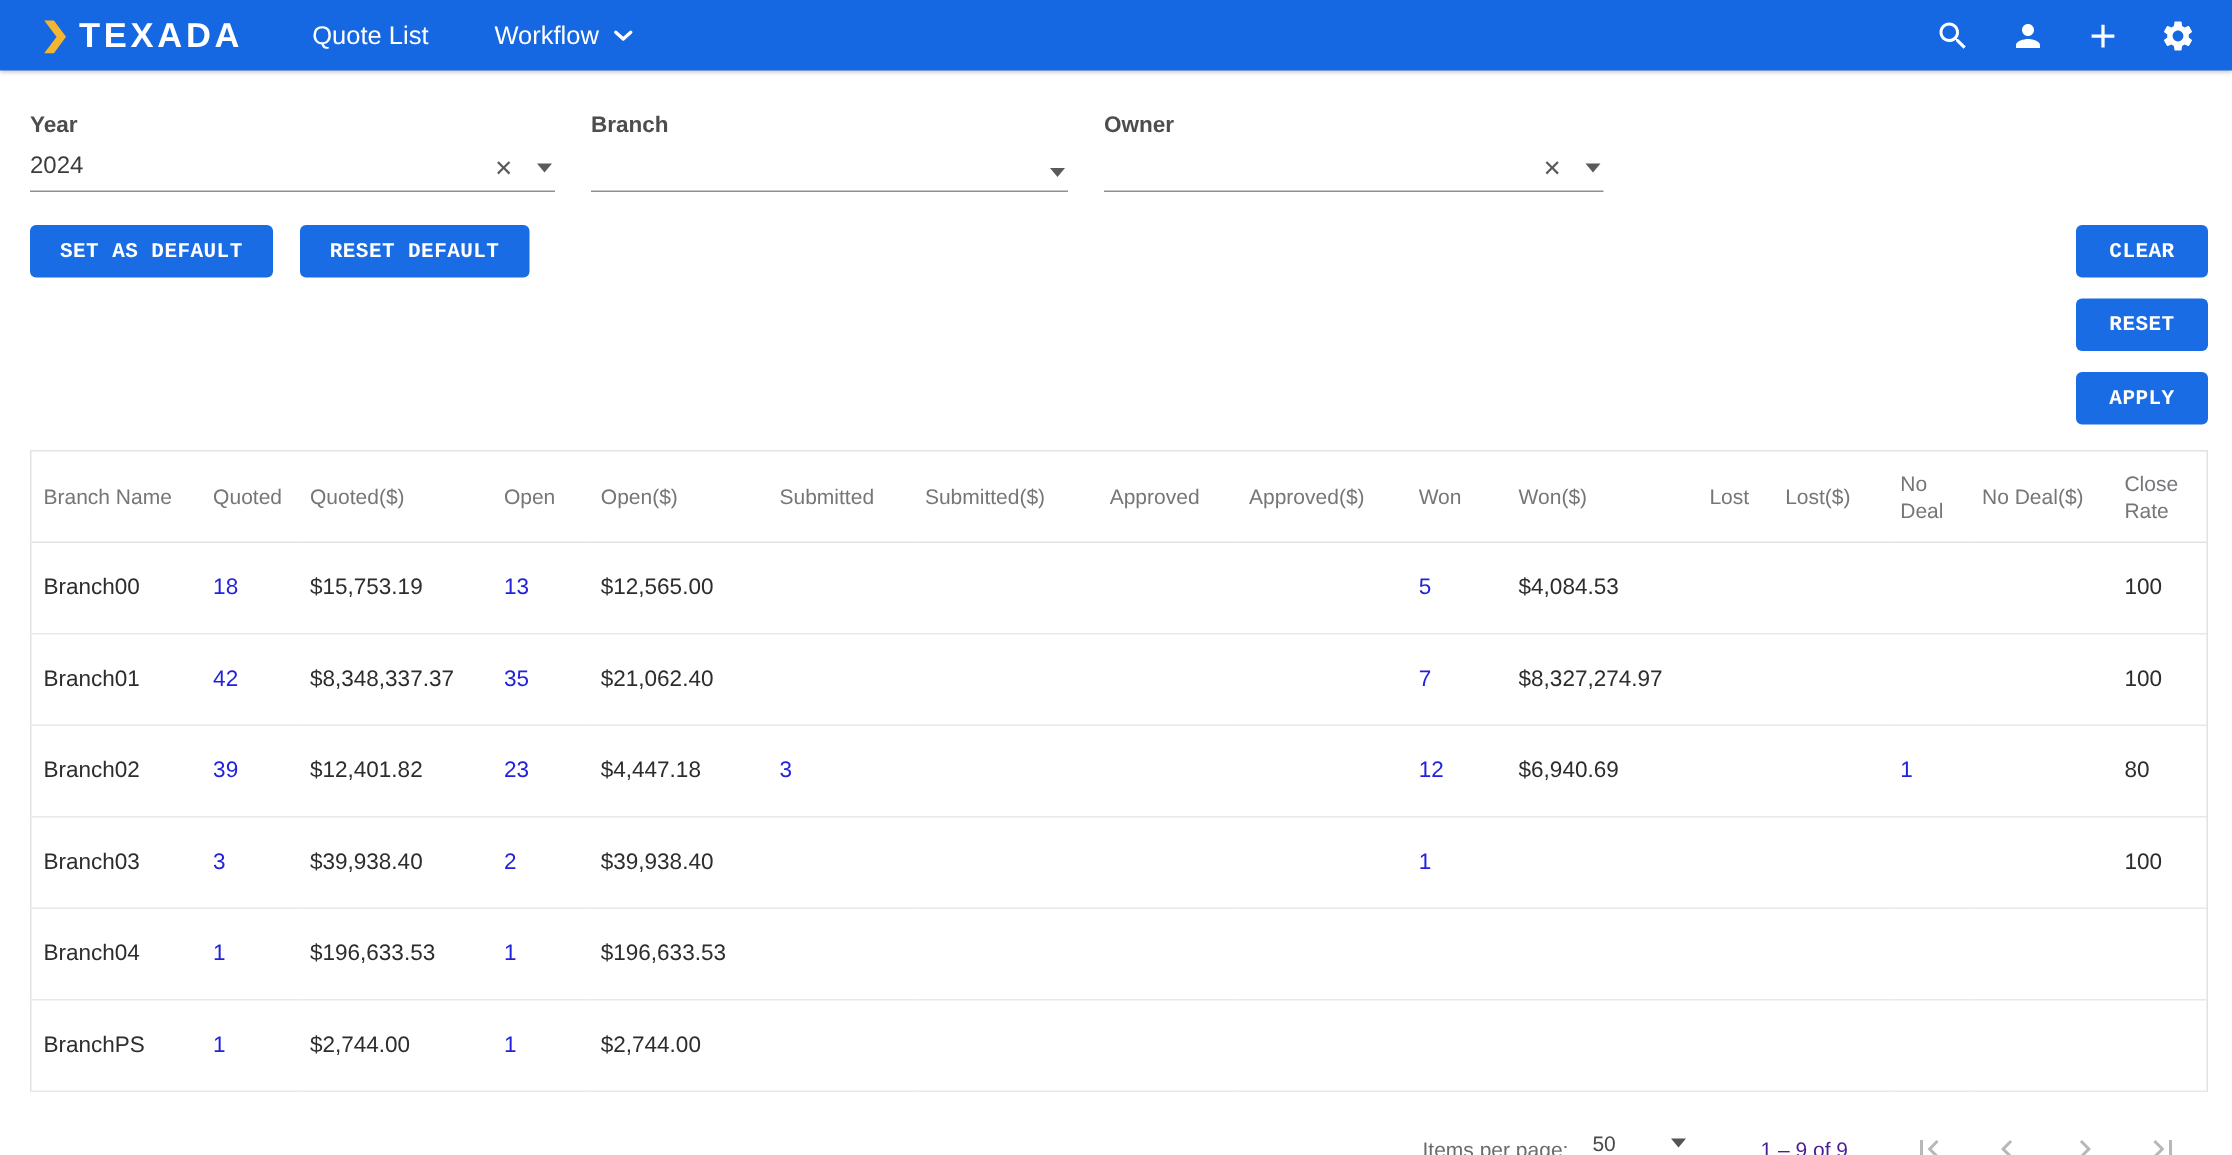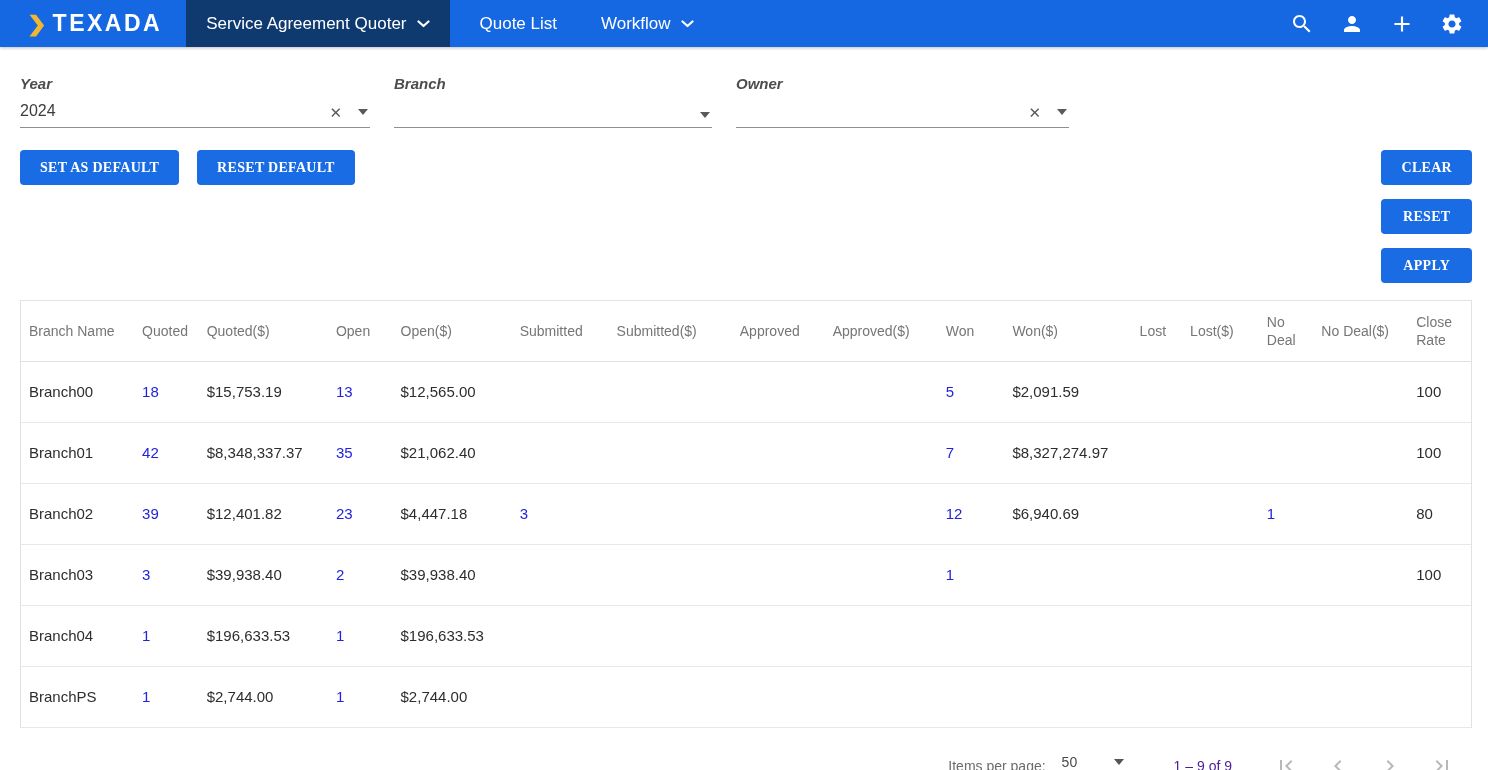--- a/index.html
+++ b/index.html
@@ -14,32 +14,32 @@
   .brand-name { font-size: 23px; font-weight: bold; letter-spacing: 2.5px; }
   .nav-item { display: flex; align-items: center; gap: 10px; padding: 0 22px; font-size: 17px; cursor: pointer; }
   .nav-item.active { background: #0e3a70; padding: 0 20px; margin-right: 8px; }
   .nav-chevron svg { display: block; }
   .nav-icons { margin-left: auto; display: flex; align-items: center; gap: 10px; padding-right: 16px; }
   .icon-btn { width: 40px; height: 40px; display: flex; align-items: center; justify-content: center; cursor: pointer; border-radius: 50%; }
   .icon-btn svg { fill: #fff; }
 
   
   .filters { display: grid; grid-template-columns: 350px 318px 333px 365px; column-gap: 24px; padding: 28px 16px 0 20px; flex: 0 0 auto; }
-  .filter-label { font-size: 15px; font-weight: bold; color: #4d4d4d; font-style: italic; }
+  .filter-label { font-size: 15px; font-weight: bold; color: #4d4d4d; }
   .filter-control { display: flex; align-items: flex-end; justify-content: space-between; border-bottom: 1px solid #8f8f8f; height: 36px; padding-bottom: 7px; cursor: pointer; }
   .filter-value { font-size: 16px; color: #3c3c3c; }
   .filter-actions { display: flex; align-items: center; gap: 16px; padding-right: 2px; }
   .clear-x { font-size: 15px; color: #5a5a5a; cursor: pointer; line-height: 1; }
   .dd-arrow { width: 0; height: 0; border-left: 5px solid transparent; border-right: 5px solid transparent; border-top: 6px solid #5a5a5a; cursor: pointer; margin-bottom: 2px; }
 
   
   .actions { display: flex; justify-content: space-between; padding: 22px 16px 0 20px; flex: 0 0 auto; }
   .actions-left, .actions-right { display: flex; gap: 18px; }
   .actions-right { gap: 14px; flex-direction: column; }
-  .btn { background: #1a6ce4; color: #fff; border: none; border-radius: 4px; font-family: Liberation Serif, serif; font-size: 14px; font-weight: bold; letter-spacing: .3px; padding: 0 20px; height: 35px; cursor: pointer; min-width: 88px; }
+  .btn { background: #1a6ce4; color: #fff; border: none; border-radius: 4px; font-family: Liberation Mono, monospace; font-size: 14px; font-weight: bold; letter-spacing: .3px; padding: 0 20px; height: 35px; cursor: pointer; min-width: 88px; }
 
   
   .table-wrap { margin: 17px 16px 0 20px; border: 1px solid #e2e2e2; border-bottom: none; flex: 0 0 auto; }
   table { width: 100%; border-collapse: collapse; table-layout: fixed; }
   th { color: #76767a; font-weight: 400; font-size: 14px; text-align: left; padding: 4px 8px; height: 60px; border-bottom: 1px solid #e2e2e2; line-height: 18px; vertical-align: middle; }
   td { font-size: 15px; color: #2d2d2d; padding: 0 8px; height: 61px; border-bottom: 1px solid #e8e8e8; vertical-align: middle; overflow: hidden; }
   td.num-link { color: #2222dd; cursor: pointer; }
   tr.total-row td { background: #d7dee6; font-weight: bold; border-bottom: none; color: #222; }
   tr.total-row td.num-link { color: #1818d8; }
 
@@ -55,28 +55,20 @@
 </style>
 </head>
 <body>
 
 <div class="page">
 
   <div class="nav">
     <div class="brand">
       <span class="brand-chevron">❯</span>
       <span class="brand-name">TEXADA</span>
-    </div>
-    <div class="nav-item active">
-      <span>Service Agreement Quoter</span>
-      <span class="nav-chevron">
-        <svg width="13" height="8" viewBox="0 0 13 8">
-            <polyline points="1.5,1.5 6.5,6 11.5,1.5" fill="none" stroke="#fff" stroke-width="2.2" stroke-linecap="round" stroke-linejoin="round"></polyline>
-          </svg>
-      </span>
     </div>
     <div class="nav-item">
       <span>Quote List</span>
     </div>
     <div class="nav-item">
       <span>Workflow</span>
       <span class="nav-chevron">
         <svg width="13" height="8" viewBox="0 0 13 8">
             <polyline points="1.5,1.5 6.5,6 11.5,1.5" fill="none" stroke="#fff" stroke-width="2.2" stroke-linecap="round" stroke-linejoin="round"></polyline>
           </svg>
@@ -195,21 +187,21 @@
             <td>Branch00</td>
             <td class="num-link">18</td>
             <td>$15,753.19</td>
             <td class="num-link">13</td>
             <td>$12,565.00</td>
             <td></td>
             <td></td>
             <td></td>
             <td></td>
             <td class="num-link">5</td>
-            <td>$2,091.59</td>
+            <td>$4,084.53</td>
             <td></td>
             <td></td>
             <td></td>
             <td></td>
             <td>100</td>
           </tr>
           <tr>
             <td>Branch01</td>
             <td class="num-link">42</td>
             <td>$8,348,337.37</td>

